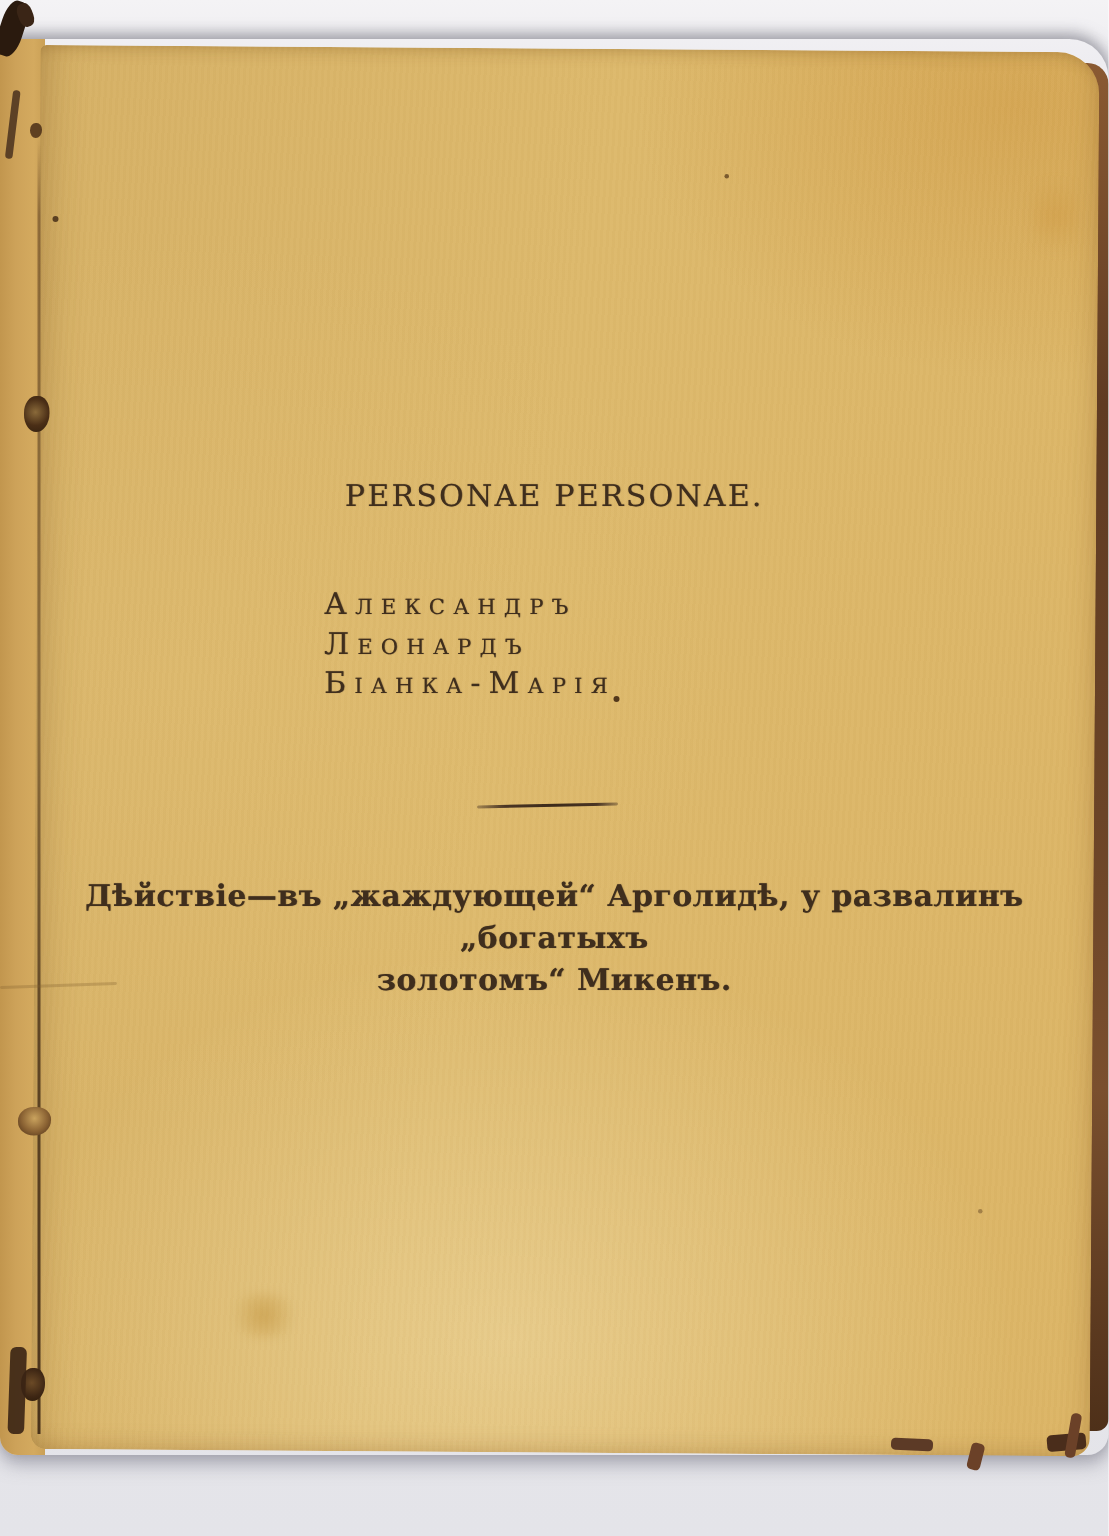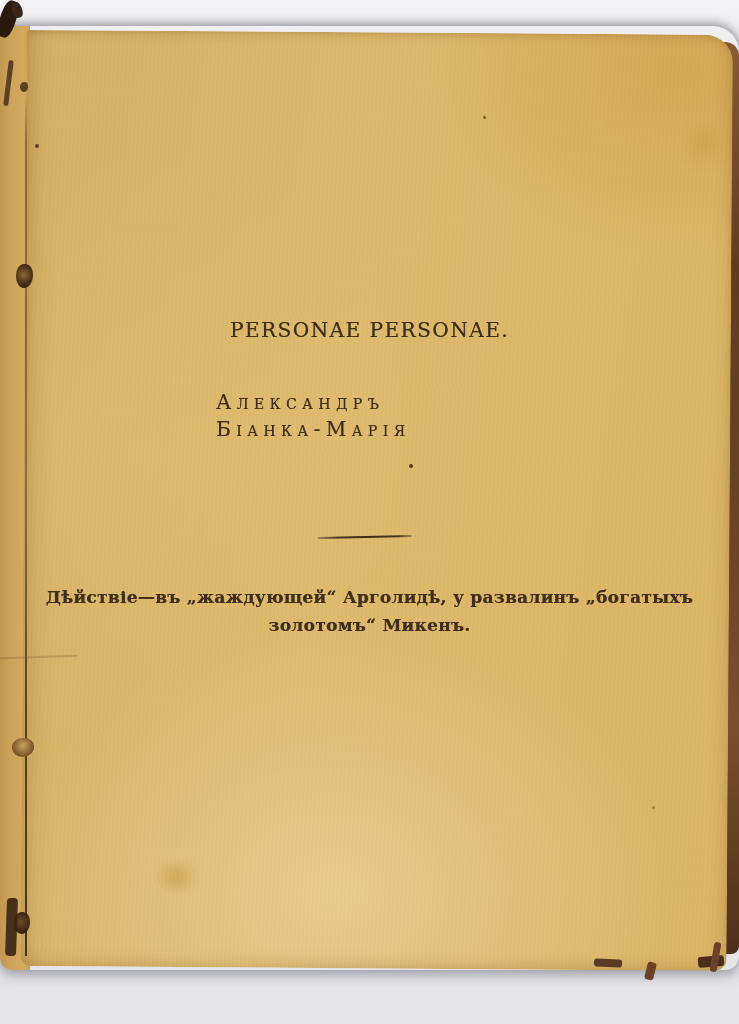--- a/index.html
+++ b/index.html
@@ -90,21 +90,21 @@
     height:26.5px; font-variant:small-caps; font-size:20px;
     letter-spacing:5.5px; white-space:nowrap;
   }
   .divider-rule{
     left:318px; top:536px; width:94px; height:2px; z-index:10;
     background:linear-gradient(90deg, rgba(74,53,36,.4), #4a3524 20%, #3c2a1a 55%, #4a3524 85%, rgba(74,53,36,.4));
     transform:rotate(-1.2deg); border-radius:1px;
   }
   .note{
     left:0; top:583px; width:739px; text-align:center;
-    font-size:17px; font-weight:bold; letter-spacing:.3px; line-height:28px;
+    font-size:20px; font-weight:bold; letter-spacing:.3px; line-height:28px;
   }
 </style>
 </head>
 <body>
 
 <div class="abs book">
   <div class="abs page-block-edge"></div>
   <div class="abs gutter"></div>
   <div class="abs page"></div>
   <div class="abs crease"></div>
@@ -112,20 +112,21 @@
   <div class="abs knot knot-b"></div>
   <div class="abs knot knot-c"></div>
   <div class="abs knot knot-d"></div>
   <div class="abs crease-faint"></div>
 </div>
 
 <div class="abs print title">PERSONAE PERSONAE.</div>
 
 <div class="abs print characters">
   <div class="character">Александръ</div>
+  <div class="character">Леонардъ</div>
   <div class="character">Біанка-Марія</div>
 </div>
 
 <div class="abs divider-rule"></div>
 
 <div class="abs print note">
   <div>Дѣйствіе—въ „жаждующей“ Арголидѣ, у развалинъ „богатыхъ</div>
   <div>золотомъ“ Микенъ.</div>
 </div>
 

